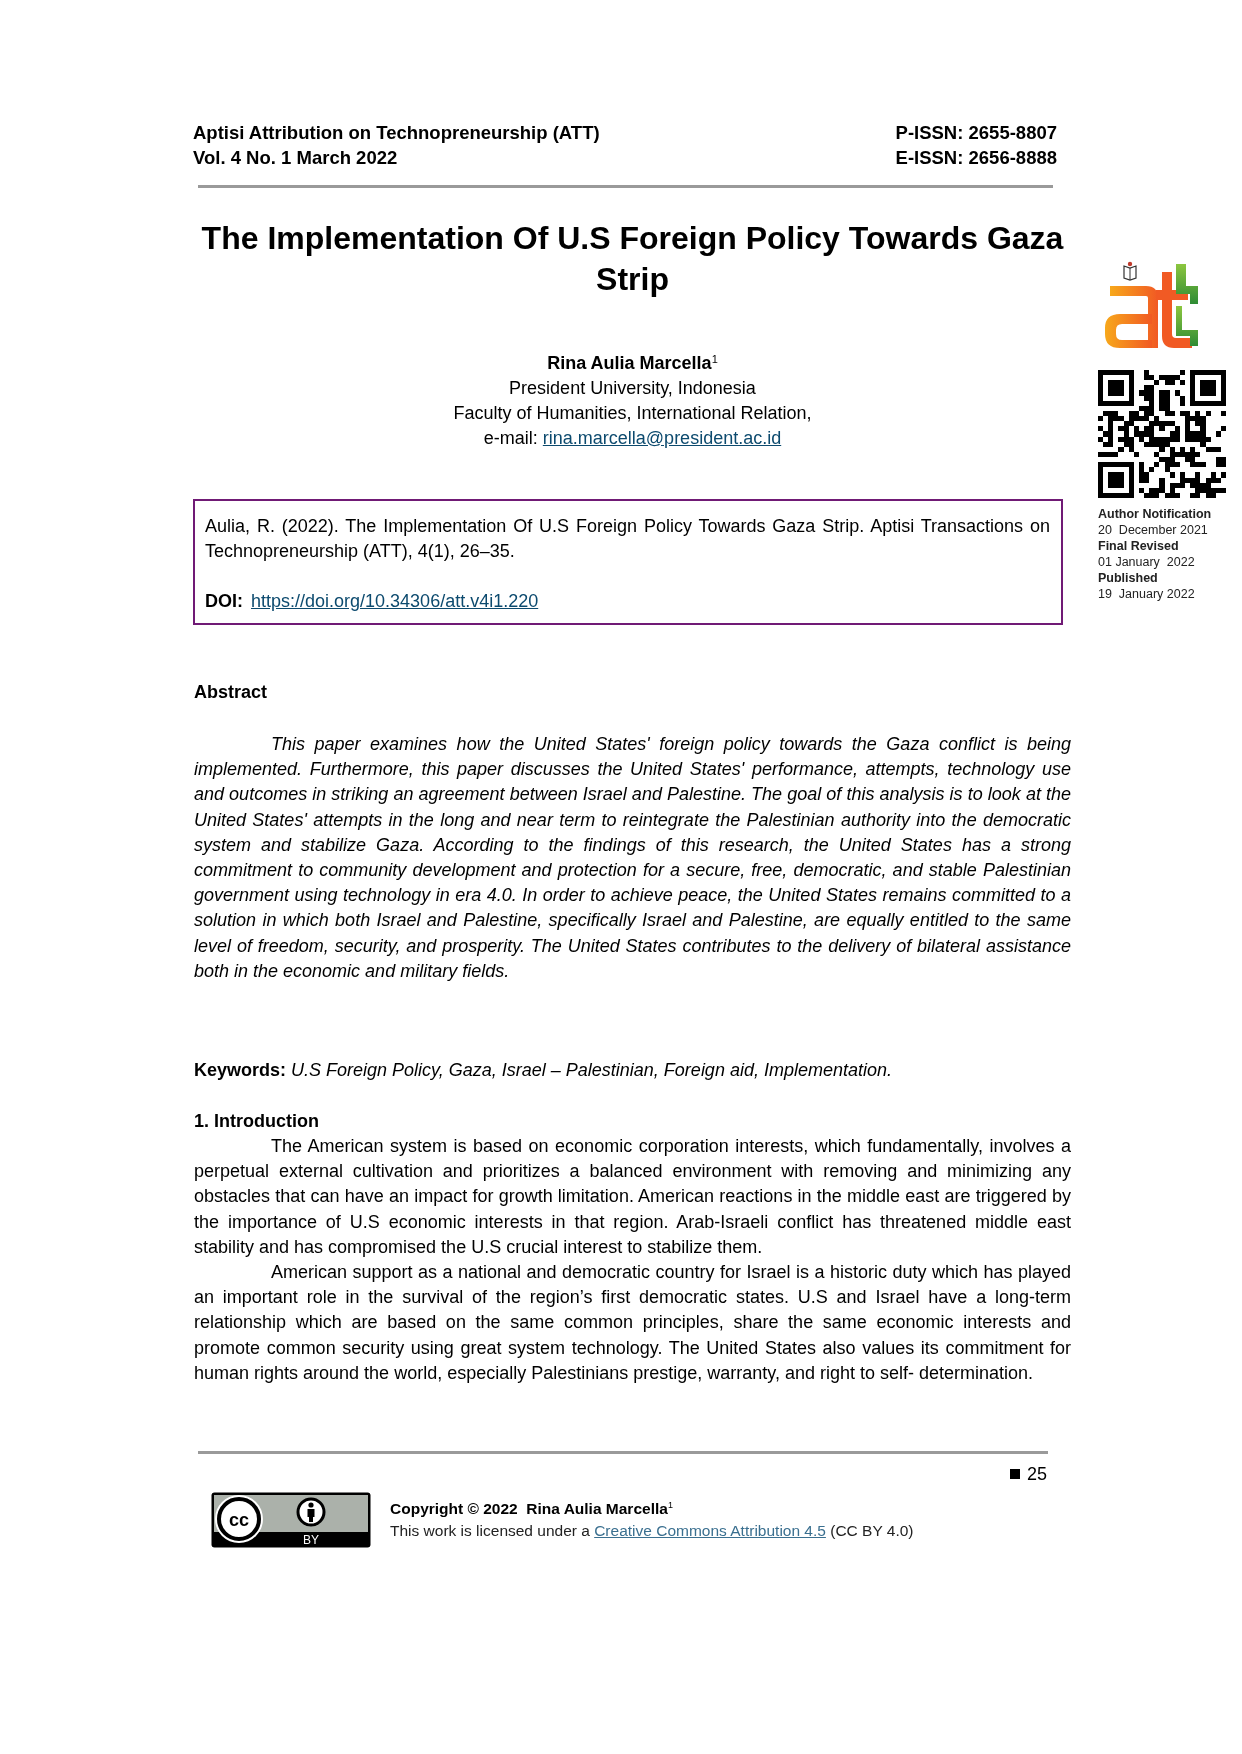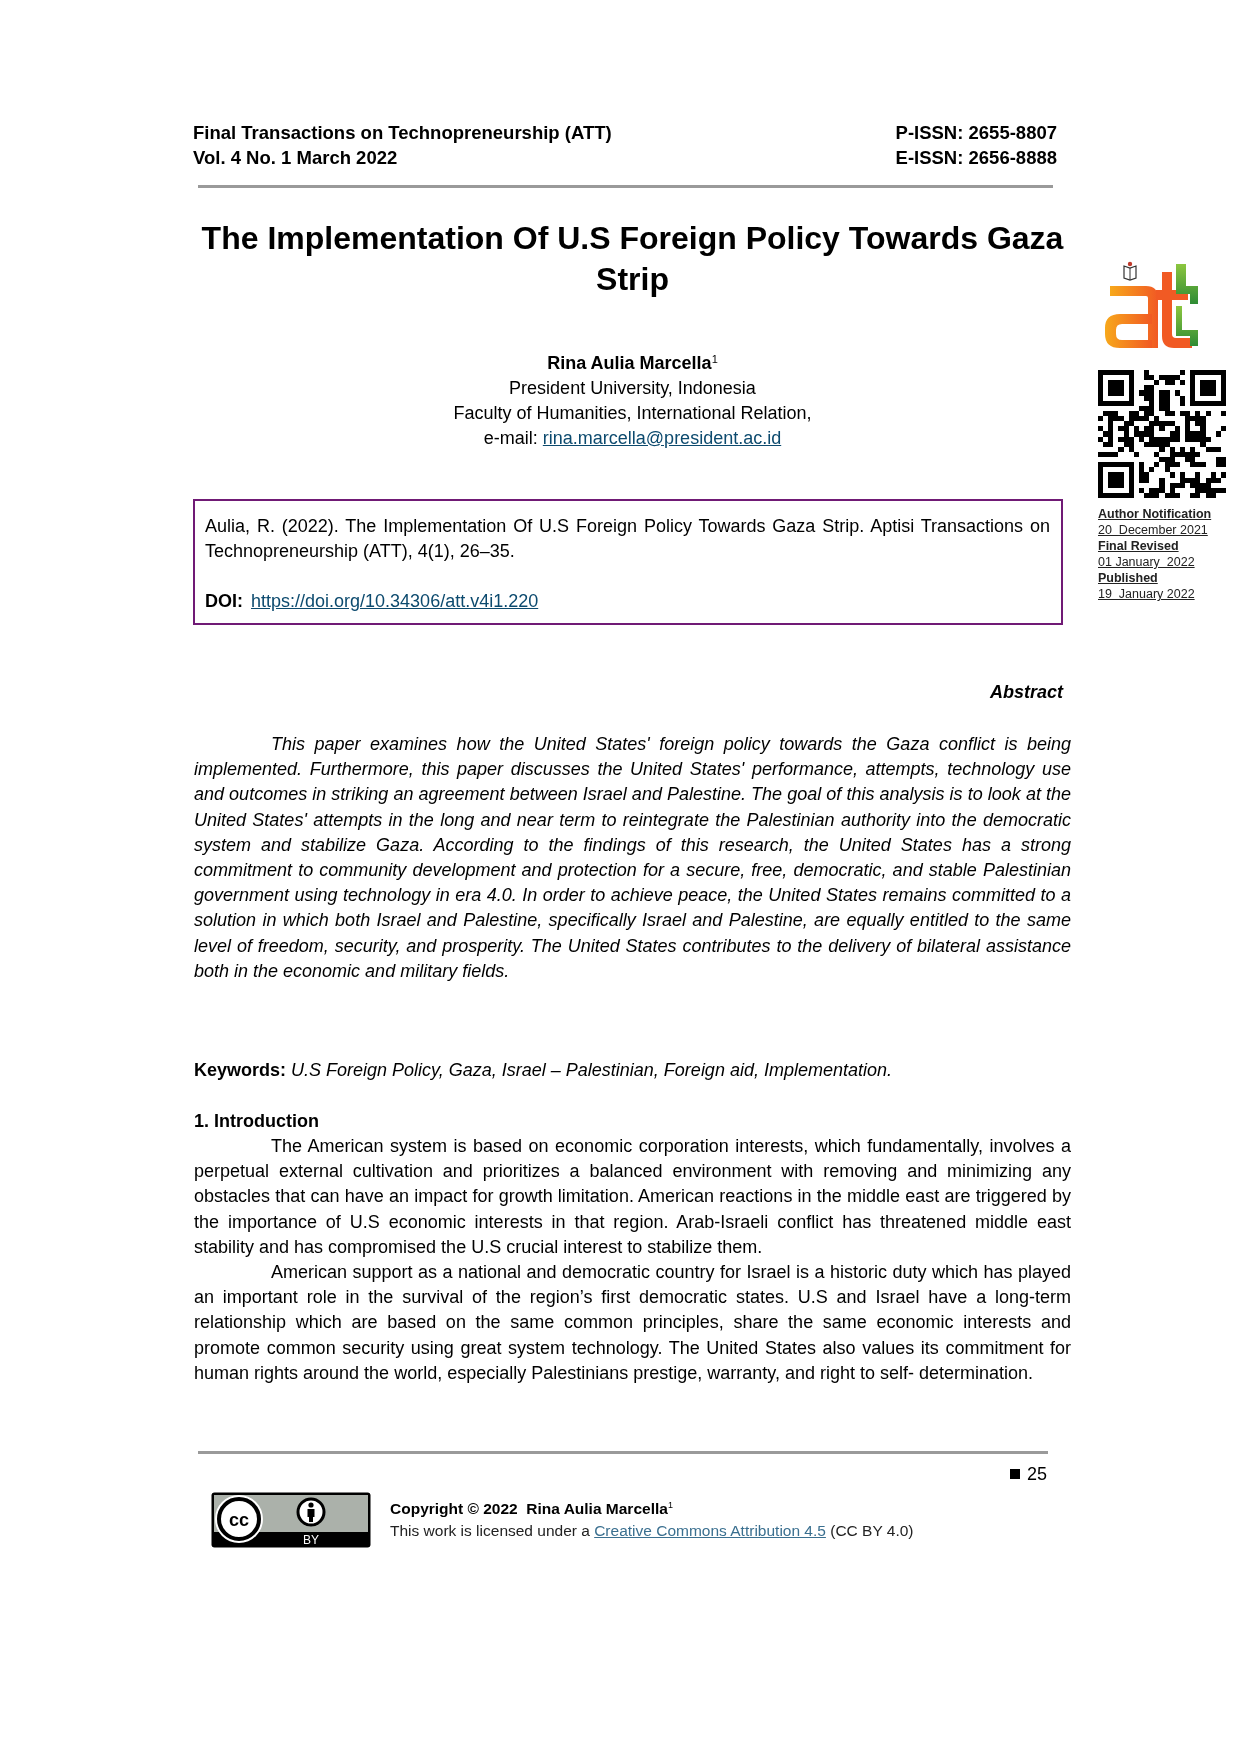--- a/index.html
+++ b/index.html
@@ -15,47 +15,47 @@
   .author .name { font-weight: bold; }
   .author sup { font-size: 11px; vertical-align: 6px; line-height: 0; }
   a.lnk { color: #0c4a6e; text-decoration: underline; }
   .citebox { left: 193px; top: 499px; width: 866px; height: 122px;
              border: 2px solid #701a75; }
   .citebox .txt { position: absolute; left: 10px; right: 11px; top: 13px;
                   font-size: 18px; line-height: 25px; text-align: justify; }
   .citebox .doi { position: absolute; left: 10px; top: 88px; font-size: 18px; line-height: 25px; }
   .citebox .doi b { margin-right: 8px; }
   .col { left: 194px; width: 877px; font-size: 18px; line-height: 25.2px; text-align: justify; }
-  .abstract-h { left: 186px; width: 877px; top: 680px; text-align: right;
-                font-weight: bold; font-style: italic; font-size: 18px; line-height: 25px; }
+  .abstract-h { left: 194px; width: 877px; top: 680px; text-align: left;
+                font-weight: bold; font-size: 18px; line-height: 25px; }
   .abstract { top: 732px; font-style: italic; }
   .indent { text-indent: 77px; }
   .kw { top: 1058px; }
   .kw b { font-style: normal; }
   .kw i { font-style: italic; }
   .sec-h { left: 194px; top: 1109px; font-weight: bold; font-size: 18px; line-height: 25px; }
   .intro { top: 1134px; }
   .intro p { margin: 0; }
   .side { left: 1096px; top: 256px; width: 140px; }
-  .dates { left: 1098px; top: 506px; font-size: 12.5px; line-height: 16px; color: #222; text-decoration: underline; }
+  .dates { left: 1098px; top: 506px; font-size: 12.5px; line-height: 16px; color: #222; }
   .dates .b { font-weight: bold; }
   .pageno { left: 1010px; top: 1463px; font-size: 18px; line-height: 22px; }
   .pageno .sq { display: inline-block; width: 10px; height: 10px; background: #000; margin-right: 7px; vertical-align: 1px; }
   .cc { left: 211px; top: 1492px; width: 160px; height: 56px; }
   .copy { left: 390px; top: 1498px; font-size: 15.5px; line-height: 22px; }
   .copy .c1 { font-weight: bold; }
   .copy .c1 sup { font-weight: normal; font-size: 9px; vertical-align: 6px; line-height: 0; }
   .copy .c2 { color: #222; }
   .copy a { color: #3a6f8f; text-decoration: underline; }
 </style>
 </head>
 <body>
 
 <div class="abs hdr" style="left:193px; top:120px;">
-  <div>Final Transactions on Technopreneurship (ATT)</div>
+  <div>Aptisi Attribution on Technopreneurship (ATT)</div>
   <div>Vol. 4 No. 1 March 2022</div>
 </div>
 <div class="abs hdr" style="right:185px; top:120px; text-align:right;">
   <div>P-ISSN: 2655-8807</div>
   <div>E-ISSN: 2656-8888</div>
 </div>
 <div class="rule" style="left:198px; width:855px; top:185px;"></div>
 
 <div class="abs title">The Implementation Of U.S Foreign Policy Towards Gaza Strip</div>
 

